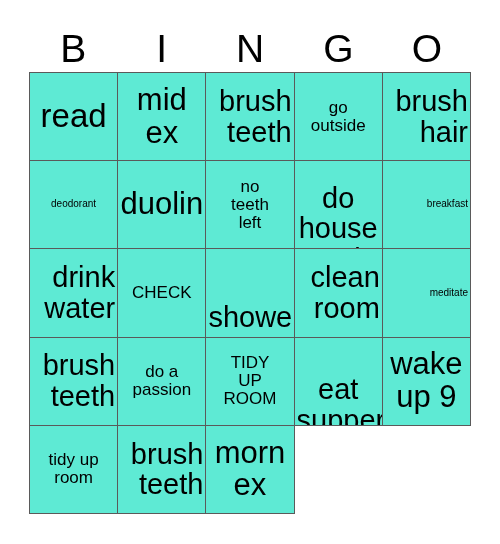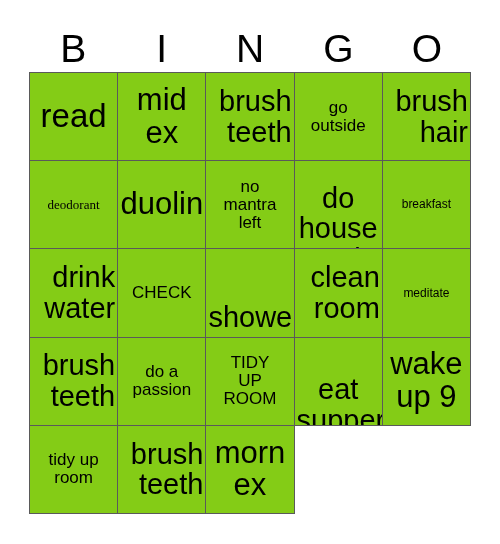--- a/index.html
+++ b/index.html
@@ -62,37 +62,37 @@
   .cell {
     border-right: 1px solid #5a5a5a;
     border-bottom: 1px solid #5a5a5a;
     box-sizing: border-box;
     display: flex;
     align-items: center;
     justify-content: center;
     text-align: center;
     padding: 1px 2px;
     overflow: hidden;
-    background: #84cc16;
+    background: #5eead4;
   }
   .cell-text {
     display: block;
     width: 100%;
     line-height: 1.06;
     white-space: pre-line;
   }
 
   
   .fs-xxl .cell-text { font-size: 33px; }
   .fs-xl  .cell-text { font-size: 31px; }
   .fs-lg  .cell-text { font-size: 29px; text-align: right; }
   .fs-md  .cell-text { font-size: 29px; margin-top: 48px; }
   .fs-sm  .cell-text { font-size: 17px; }
-  .fs-xs  .cell-text { font-size: 12px; }
-  .fs-xxs .cell-text { font-size: 13px; font-family: Liberation Serif, serif; }
+  .fs-xs  .cell-text { font-size: 10px; text-align: right; }
+  .fs-xxs .cell-text { font-size: 10px; }
 </style>
 </head>
 <body>
 
 <div id="bingo-card">
 
   <div id="header-row">
     <div class="header-letter">B</div>
     <div class="header-letter">I</div>
     <div class="header-letter">N</div>
@@ -123,21 +123,21 @@
       </div>
 
     <div class="cell fs-xxs">
         <span class="cell-text">deodorant</span>
       </div>
     <div class="cell fs-xl">
         <span class="cell-text">duolin</span>
       </div>
     <div class="cell fs-sm">
         <span class="cell-text">no
-mantra
+teeth
 left</span>
       </div>
     <div class="cell fs-md">
         <span class="cell-text">do
 house
 work</span>
       </div>
 
     <div class="cell fs-xs">
         <span class="cell-text">breakfast</span>

